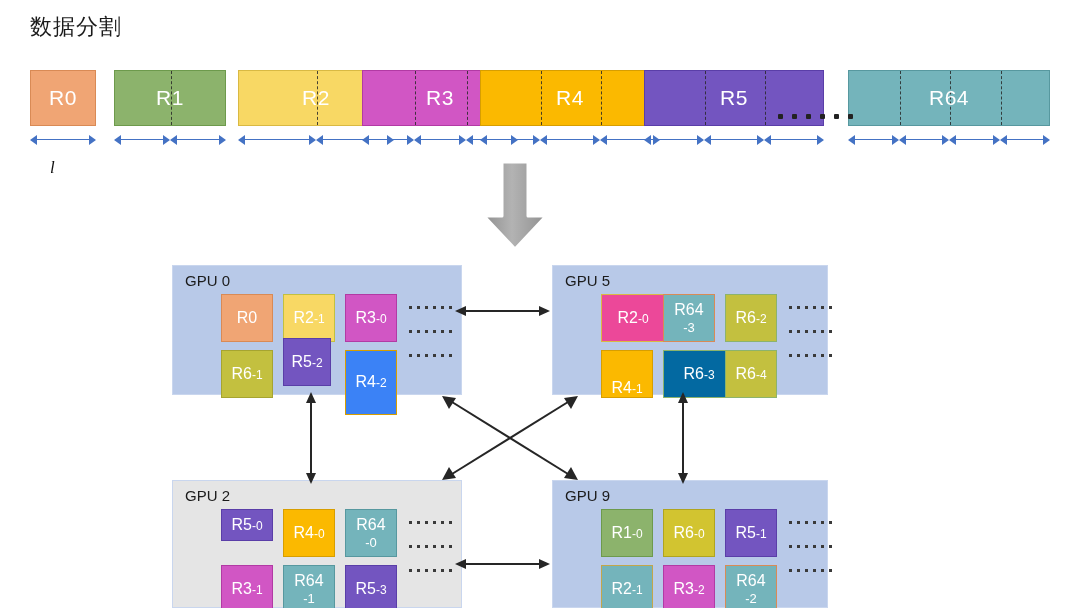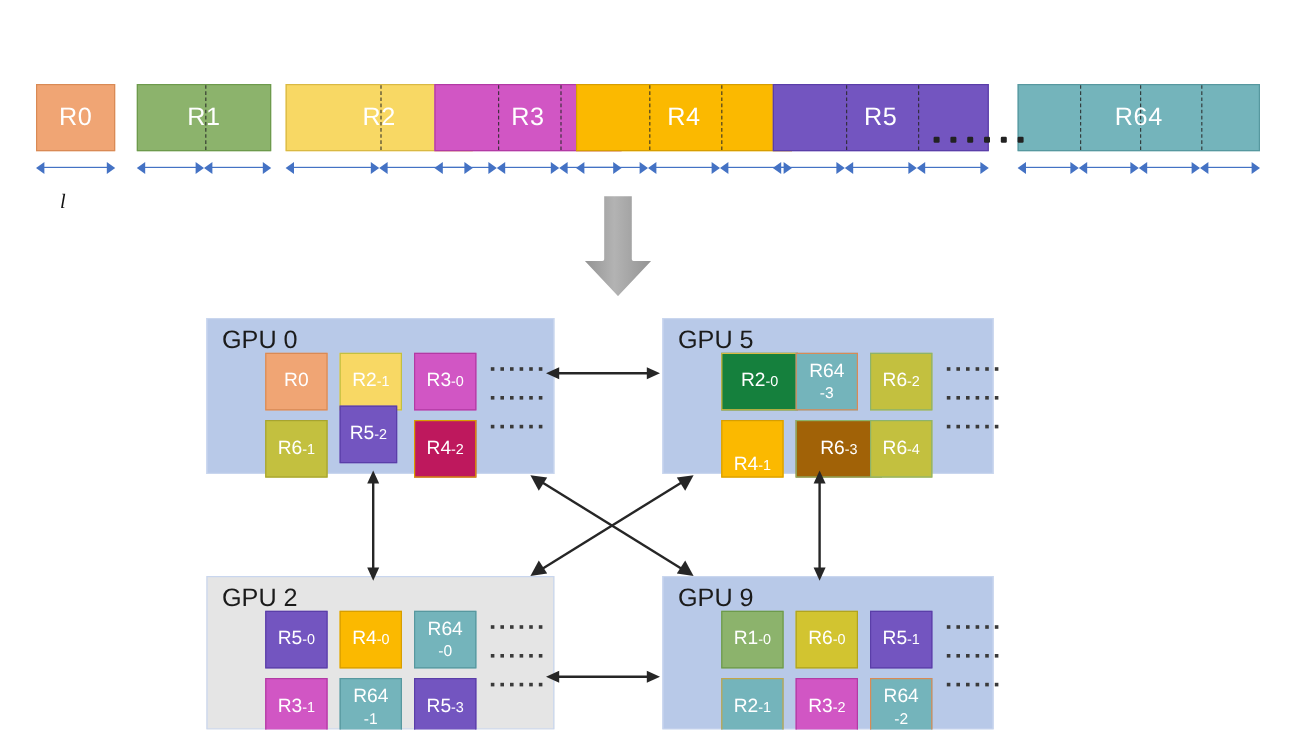--- a/index.html
+++ b/index.html
@@ -67,21 +67,21 @@
 
   
   .gpu-panel{
     position:absolute;
     background:#b8c9e8;
     border:1px solid #c9d6ee;
     box-sizing:border-box;
   }
   .gpu-title{
     position:absolute;left:12px;top:6px;
-    font-size:21px;color:#1b1b1b;white-space:nowrap;
+    font-size:15px;color:#1b1b1b;white-space:nowrap;
   }
   .tile{
     position:absolute;box-sizing:border-box;
     display:flex;flex-direction:column;
     align-items:center;justify-content:center;
     color:#ffffff;font-size:16px;line-height:1.05;
     text-align:center;
   }
   .tile .t1{display:block;}
   .tile .t2{display:block;font-size:13px;}
@@ -93,20 +93,21 @@
 
   
   .conn{position:absolute;}
   .conn svg{display:block;overflow:visible;}
 </style>
 </head>
 <body>
 
 <div id="stage">
 
+  <div class="page-title">数据分割</div>
 
   <div id="top-row">
       <div class="seg" style="left: 30px; top: 70px; width: 66px; height: 56px; background: rgb(240, 165, 116); border: 1px solid rgb(217, 138, 85);">
         <span class="seglabel">R0</span>
       </div>
       <div class="measure" style="left: 30px; top: 134px; width: 66px;">
         <span class="ah l"></span>
         <span class="bar"></span>
         <span class="ah r"></span>
       </div>
@@ -261,21 +262,21 @@
         </div>
         <div class="tile" style="left: 172px; top: 28px; width: 52px; height: 48px; background: rgb(209, 86, 196); border: 1.5px solid rgb(178, 58, 164);">
           <span><span>R3</span><span class="sub">-0</span></span>
         </div>
         <div class="tile" style="left: 48px; top: 84px; width: 52px; height: 48px; background: rgb(195, 192, 63); border: 1.5px solid rgb(166, 164, 48);">
           <span><span>R6</span><span class="sub">-1</span></span>
         </div>
         <div class="tile" style="left: 110px; top: 72px; width: 48px; height: 48px; background: rgb(115, 85, 192); border: 1.5px solid rgb(90, 62, 168);">
           <span><span>R5</span><span class="sub">-2</span></span>
         </div>
-        <div class="tile" style="left: 172px; top: 84px; width: 52px; height: 48px; background: #be185d; border: 1.5px solid rgb(215, 158, 0);">
+        <div class="tile" style="left: 172px; top: 84px; width: 52px; height: 65px; background: #3b82f6; border: 1.5px solid rgb(215, 158, 0);">
           <span><span>R4</span><span class="sub">-2</span></span>
         </div>
         <div class="dotrow" style="left: 236px; top: 40px;">
           <i></i>
           <i></i>
           <i></i>
           <i></i>
           <i></i>
           <i></i>
         </div>
@@ -291,34 +292,34 @@
           <i></i>
           <i></i>
           <i></i>
           <i></i>
           <i></i>
           <i></i>
         </div>
       </div>
       <div class="gpu-panel" style="left: 552px; top: 265px; width: 276px; height: 130px; background: rgb(184, 201, 232);">
         <div class="gpu-title">GPU 5</div>
-        <div class="tile" style="left: 48px; top: 28px; width: 64px; height: 48px; background: #15803d; border: 1.5px solid rgb(217, 185, 67);">
+        <div class="tile" style="left: 48px; top: 28px; width: 64px; height: 48px; background: #ec4899; border: 1.5px solid rgb(217, 185, 67);">
           <span><span>R2</span><span class="sub">-0</span></span>
         </div>
         <div class="tile two" style="left: 110px; top: 28px; width: 52px; height: 48px; background: rgb(116, 180, 187); border: 1.5px solid rgb(217, 138, 85);">
           <span class="t1">R64</span>
           <span class="t2">-3</span>
         </div>
         <div class="tile" style="left: 172px; top: 28px; width: 52px; height: 48px; background: rgb(195, 192, 63); border: 1.5px solid rgb(140, 179, 108);">
           <span><span>R6</span><span class="sub">-2</span></span>
         </div>
         <div class="tile" style="left: 48px; top: 84px; width: 52px; height: 48px; background: rgb(251, 185, 0); border: 1.5px solid rgb(215, 158, 0); justify-content: flex-end;">
           <span><span>R4</span><span class="sub">-1</span></span>
         </div>
-        <div class="tile" style="left: 110px; top: 84px; width: 72px; height: 48px; background: #a16207; border: 1.5px solid rgb(140, 179, 108);">
+        <div class="tile" style="left: 110px; top: 84px; width: 72px; height: 48px; background: #0369a1; border: 1.5px solid rgb(140, 179, 108);">
           <span><span>R6</span><span class="sub">-3</span></span>
         </div>
         <div class="tile" style="left: 172px; top: 84px; width: 52px; height: 48px; background: rgb(195, 192, 63); border: 1.5px solid rgb(140, 179, 108);">
           <span><span>R6</span><span class="sub">-4</span></span>
         </div>
         <div class="dotrow" style="left: 236px; top: 40px;">
           <i></i>
           <i></i>
           <i></i>
           <i></i>
@@ -337,21 +338,21 @@
           <i></i>
           <i></i>
           <i></i>
           <i></i>
           <i></i>
           <i></i>
         </div>
       </div>
       <div class="gpu-panel" style="left: 172px; top: 480px; width: 290px; height: 128px; background: #e5e5e5;">
         <div class="gpu-title">GPU 2</div>
-        <div class="tile" style="left: 48px; top: 28px; width: 52px; height: 48px; background: rgb(115, 85, 192); border: 1.5px solid rgb(90, 62, 168);">
+        <div class="tile" style="left: 48px; top: 28px; width: 52px; height: 32px; background: rgb(115, 85, 192); border: 1.5px solid rgb(90, 62, 168);">
           <span><span>R5</span><span class="sub">-0</span></span>
         </div>
         <div class="tile" style="left: 110px; top: 28px; width: 52px; height: 48px; background: rgb(251, 185, 0); border: 1.5px solid rgb(215, 158, 0);">
           <span><span>R4</span><span class="sub">-0</span></span>
         </div>
         <div class="tile two" style="left: 172px; top: 28px; width: 52px; height: 48px; background: rgb(116, 180, 187); border: 1.5px solid rgb(87, 152, 159);">
           <span class="t1">R64</span>
           <span class="t2">-0</span>
         </div>
         <div class="tile" style="left: 48px; top: 84px; width: 52px; height: 48px; background: rgb(209, 86, 196); border: 1.5px solid rgb(178, 58, 164);">

